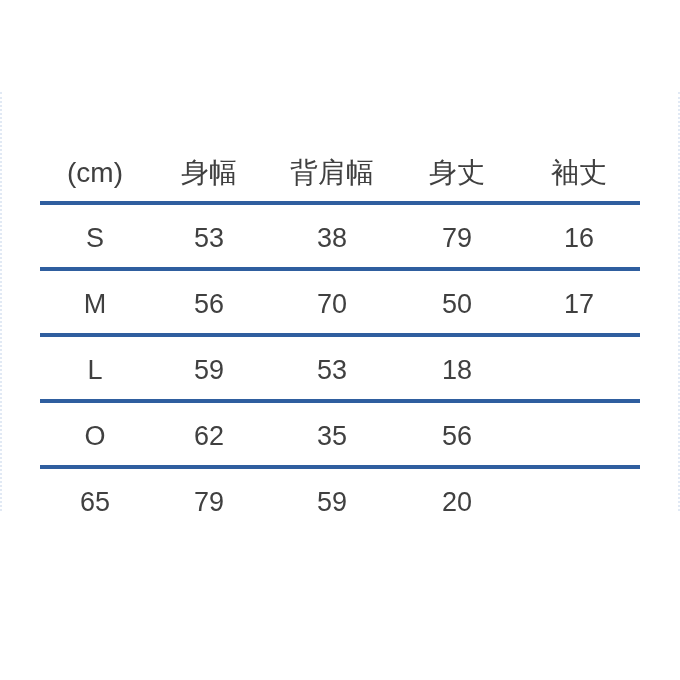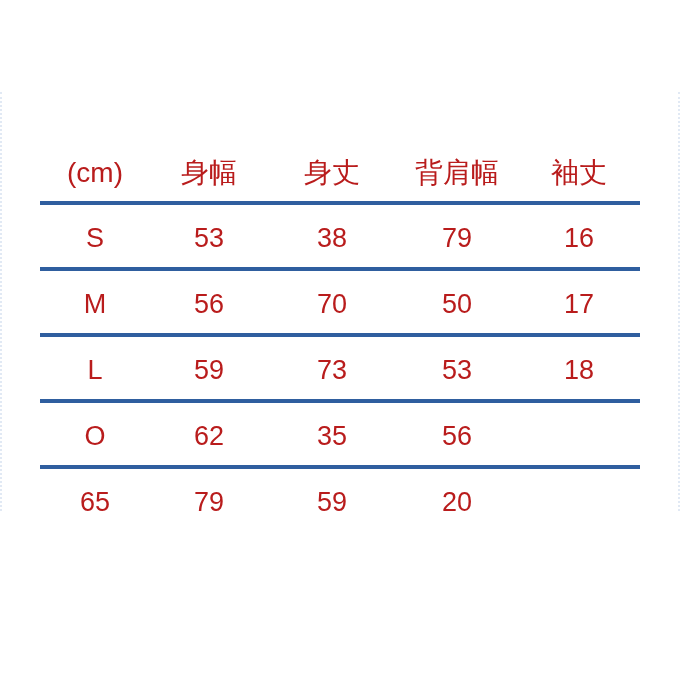--- a/index.html
+++ b/index.html
@@ -2,21 +2,21 @@
 <html style="--line: #2f5e9f;"><head>
 <meta charset="utf-8">
 <style>
   html, body { margin: 0; padding: 0; background: #ffffff; }
   .canvas {
     position: relative;
     width: 680px;
     height: 511px;
     background: #ffffff;
     overflow: hidden;
-    color: #b91c1c;
+    color: #404040;
     font-family: "Liberation Sans", sans-serif;
     text-decoration: underline;
   }
   
   .edge {
     position: absolute;
     top: 92px;
     left: 0;
     width: 676px;
     height: 483px;
@@ -54,22 +54,22 @@
 
 <div class="canvas">
 
   <div class="edge"></div>
 
   <div class="size-table">
 
     <div class="t-row header">
       <div class="cell">(cm)</div>
       <div class="cell">身幅</div>
+      <div class="cell">背肩幅</div>
       <div class="cell">身丈</div>
-      <div class="cell">背肩幅</div>
       <div class="cell">袖丈</div>
     </div>
 
     <div class="t-row data">
       <div class="cell">S</div>
       <div class="cell">53</div>
       <div class="cell">38</div>
       <div class="cell">79</div>
       <div class="cell">16</div>
     </div>
@@ -78,21 +78,20 @@
       <div class="cell">M</div>
       <div class="cell">56</div>
       <div class="cell">70</div>
       <div class="cell">50</div>
       <div class="cell">17</div>
     </div>
 
     <div class="t-row data">
       <div class="cell">L</div>
       <div class="cell">59</div>
-      <div class="cell">73</div>
       <div class="cell">53</div>
       <div class="cell">18</div>
     </div>
 
     <div class="t-row data">
       <div class="cell">O</div>
       <div class="cell">62</div>
       <div class="cell">35</div>
       <div class="cell">56</div>
     </div>

